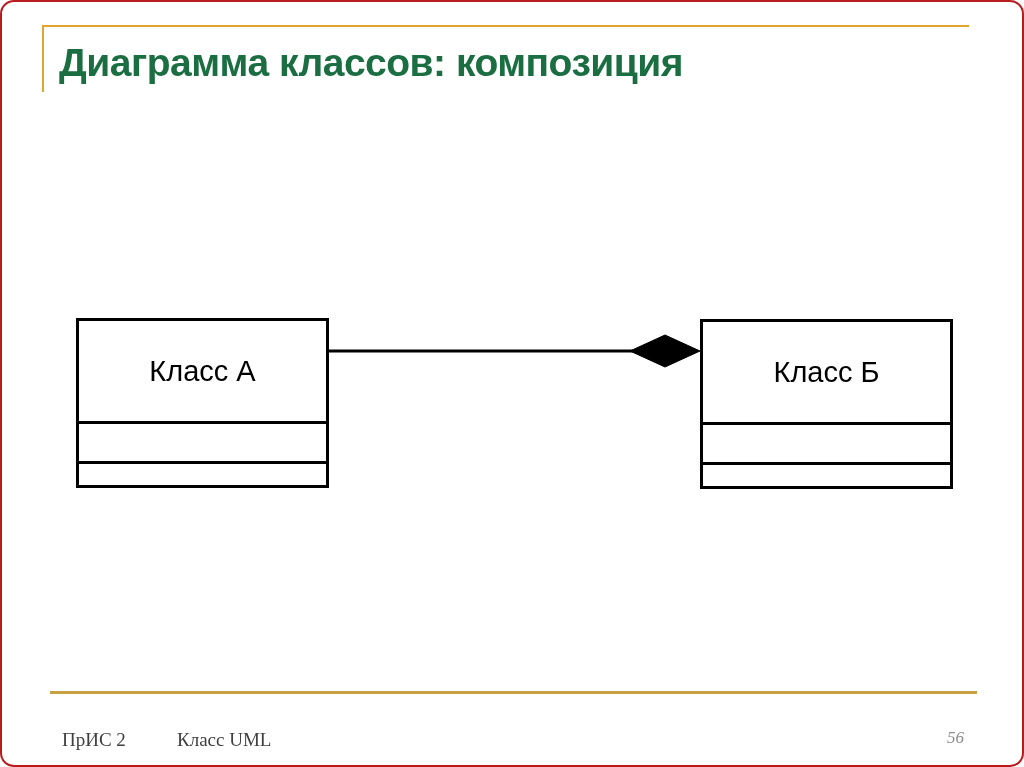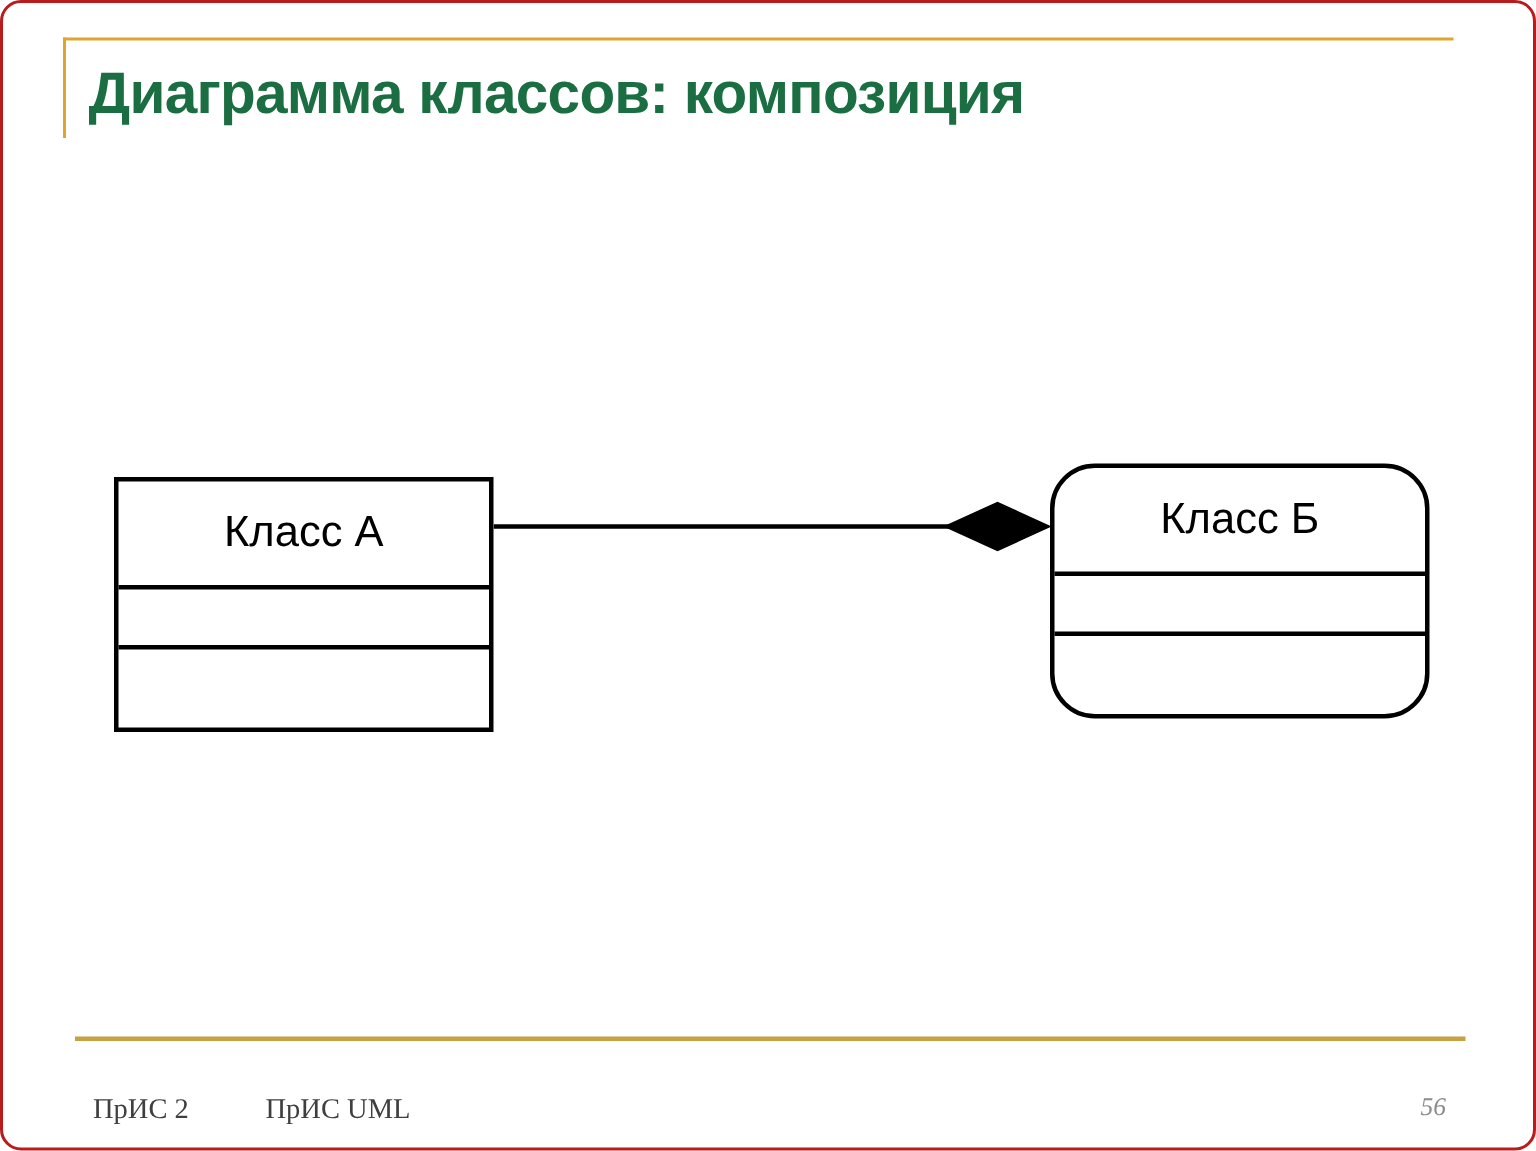--- a/index.html
+++ b/index.html
@@ -36,24 +36,24 @@
 
   
   .uml-class {
     position: absolute;
     width: 253px; height: 170px;
     border: 3px solid var(--diagram-black, #000);
     background: #ffffff;
     display: flex; flex-direction: column;
   }
   .uml-class-a { left: 74px;  top: 316px; }
-  .uml-class-b { left: 698px; top: 307px; border-radius: 30px; }
+  .uml-class-b { left: 698px; top: 317px; }
 
   .uml-name {
-    height: 69px; flex: none;
+    height: 100px; flex: none;
     display: flex; align-items: center; justify-content: center;
     font-size: 29px; color: var(--diagram-black, #000);
   }
   .uml-attrs {
     height: 40px; flex: none;
     border-top: 3px solid var(--diagram-black, #000);
   }
   .uml-ops {
     flex: 1;
     border-top: 3px solid var(--diagram-black, #000);
@@ -110,17 +110,17 @@
   <div class="uml-class uml-class-b">
     <div class="uml-name">Класс Б</div>
     <div class="uml-attrs"></div>
     <div class="uml-ops"></div>
   </div>
 
   <div class="footer-rule"></div>
 
   <span class="footer-text footer-course">ПрИС 2</span>
 
-  <span class="footer-text footer-topic">ПрИС UML</span>
+  <span class="footer-text footer-topic">Класс UML</span>
 
   <span class="page-number">56</span>
 
 </div>
 
 </body></html>

